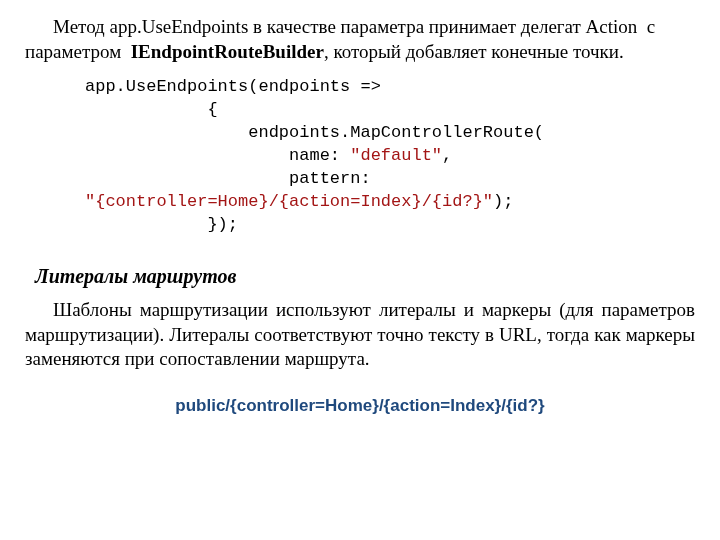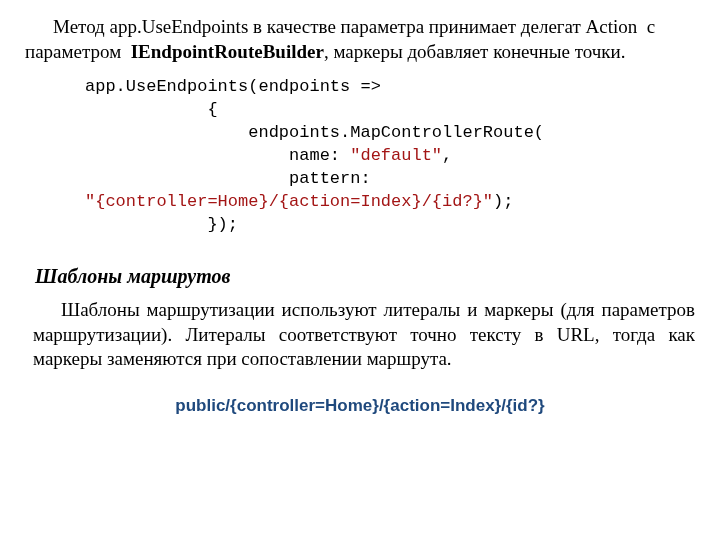--- a/index.html
+++ b/index.html
@@ -29,45 +29,45 @@
     .code-string {
       color: #a31515;
     }
     .subheading {
       font-style: italic;
       font-weight: bold;
       font-size: 20px;
       margin: 0 0 10px 10px;
     }
     .para2 {
-      margin: 0 0 24px 8px;
+      margin: 0 0 24px 0;
       line-height: 1.3;
       text-align: justify;
       text-indent: 28px;
     }
     .route-pattern {
       font-family: Arial, sans-serif;
       font-weight: bold;
       font-size: 17px;
       color: #1f497d;
       text-align: center;
       margin-top: 22px;
     }
     .nowrap { white-space: nowrap; }
   </style>
 </head>
 <body>
 
-<p class="para1"><span>Метод app.UseEndpoints в качестве параметра принимает делегат Action&nbsp; с параметром&nbsp; </span><b>IEndpointRouteBuilder</b><span>, маркеры добавляет конечные точки.</span></p>
+<p class="para1"><span>Метод app.UseEndpoints в качестве параметра принимает делегат Action&nbsp; с параметром&nbsp; </span><b>IEndpointRouteBuilder</b><span>, который добавляет конечные точки.</span></p>
 
 <div class="code-block"><span>app.UseEndpoints(endpoints =&gt;</span>
 <span>            {</span>
 <span>                endpoints.MapControllerRoute(</span>
 <span>                    name: </span><span class="code-string">"default"</span><span>,</span>
 <span>                    pattern: </span>
 <span class="code-string nowrap">"{controller=Home}/{action=Index}/{id?}"</span><span>);</span>
 <span>            });</span></div>
 
-<div class="subheading">Шаблоны маршрутов</div>
+<div class="subheading">Литералы маршрутов</div>
 
 <p class="para2">Шаблоны маршрутизации используют литералы и маркеры (для параметров маршрутизации). Литералы соответствуют точно тексту в URL, тогда как маркеры заменяются при сопоставлении маршрута.</p>
 
 <div class="route-pattern">public/{controller=Home}/{action=Index}/{id?}</div>
 
 </body></html>

